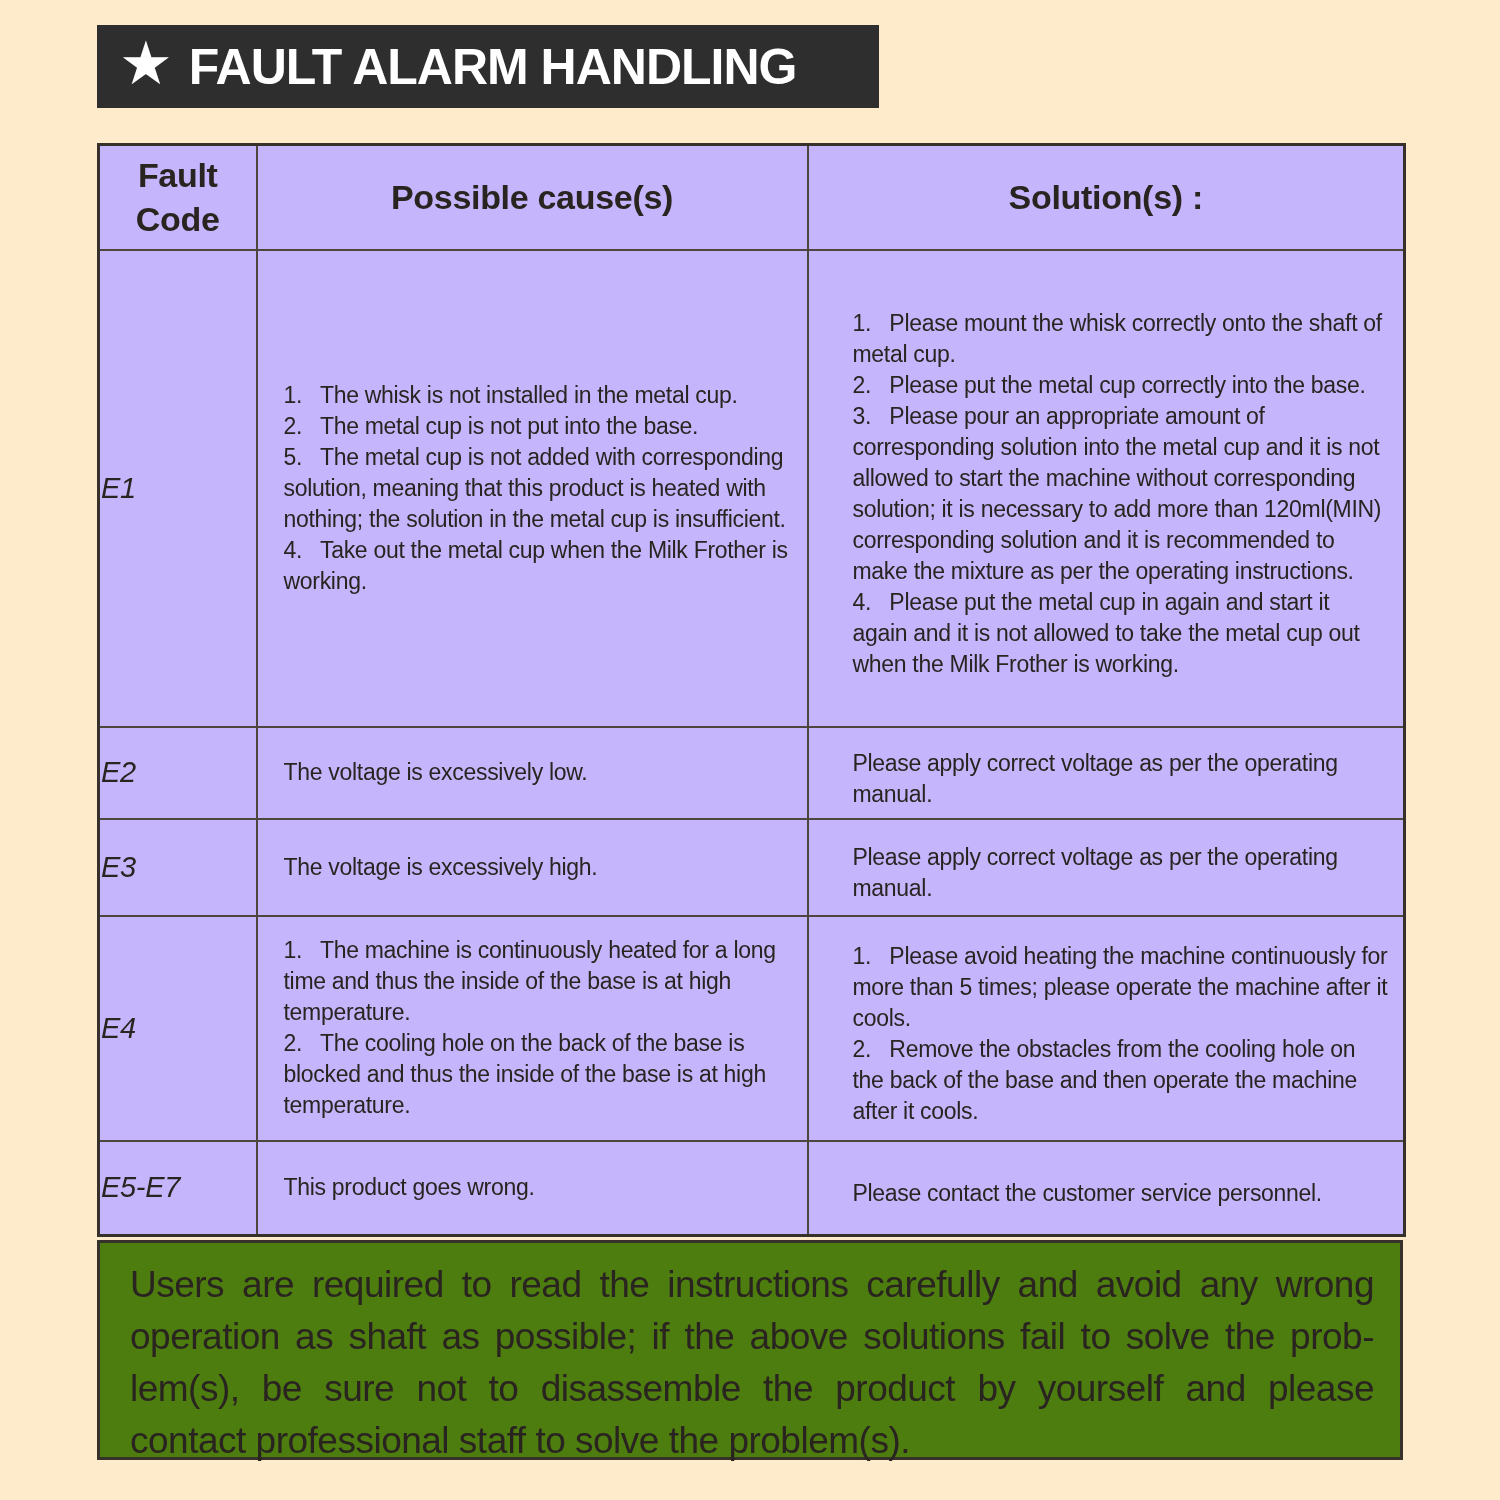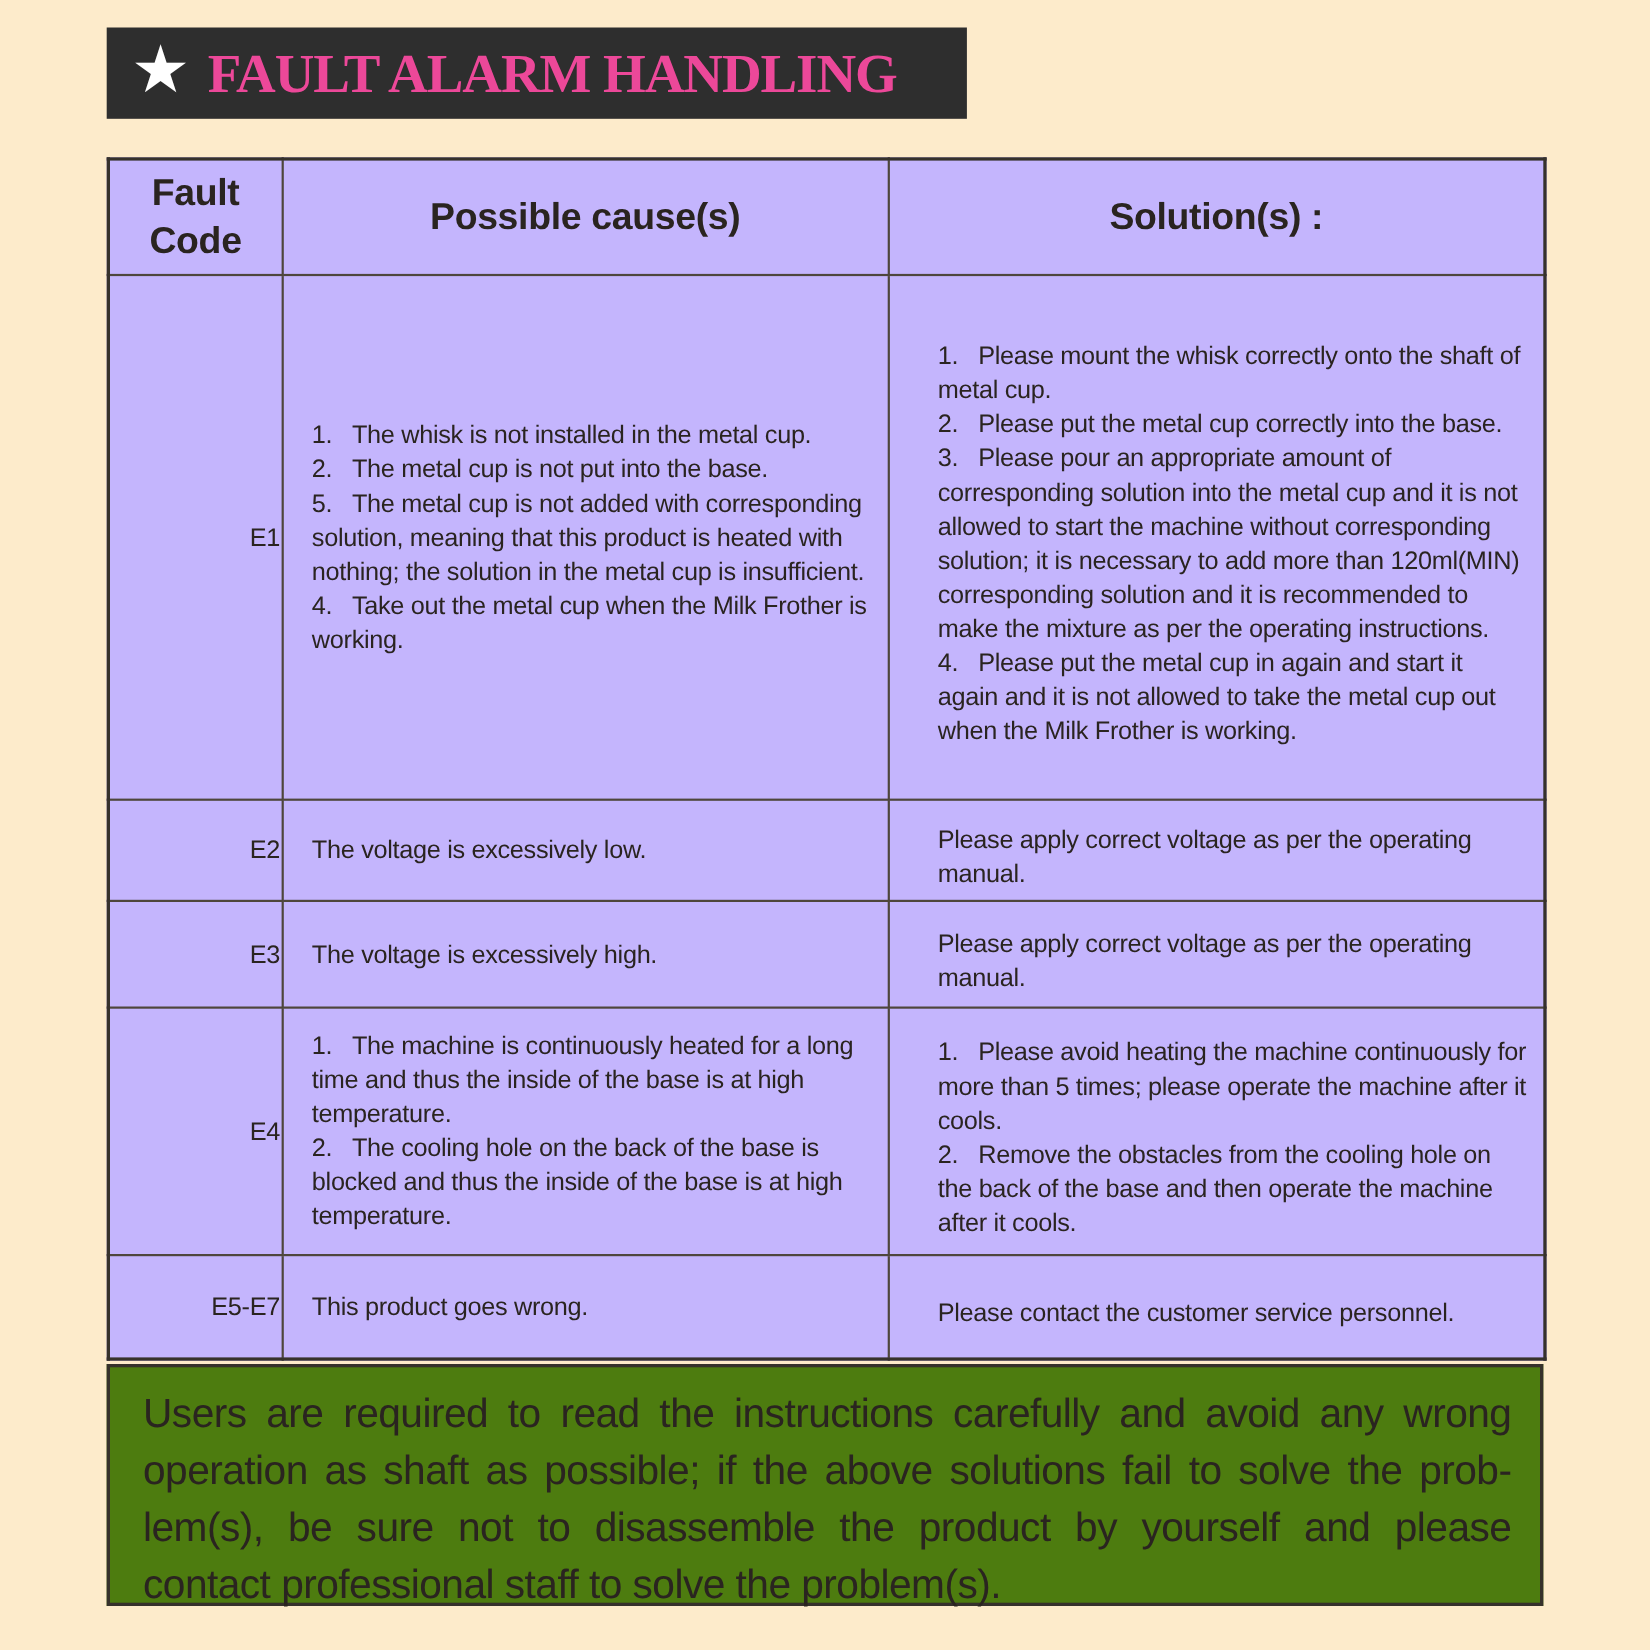--- a/index.html
+++ b/index.html
@@ -18,24 +18,23 @@
     width:782px;height:83px;
     background:#2e2e2e;
     display:flex;align-items:center;
     box-sizing:border-box;
   }
   .title-bar .star{
     color:#ffffff;font-size:60px;line-height:60px;
     margin:0 16px 6px 22px;
   }
   .title-bar h1{
-    margin:0;color:#ec4899;
+    margin:0;color:#ffffff;
     font-size:50px;font-weight:bold;letter-spacing:-1px;
     white-space:nowrap;
-    font-family:Liberation Serif, serif;
   }
 
   
   table.fault{
     position:absolute;left:97px;top:143px;
     width:1306px;
     border-collapse:collapse;
     table-layout:fixed;
     background:#c4b5fd;
   }
@@ -45,22 +44,22 @@
   table.fault{border:3px solid #36312b;}
   th{
     font-size:34px;font-weight:bold;
     text-align:center;vertical-align:middle;
     letter-spacing:-0.3px;
     line-height:44px;
     padding:0 26px;
   }
   td{vertical-align:middle;}
   td.code{
-    text-align:right;
-    font-size:23px;letter-spacing:-0.3px;
+    text-align:left;
+    font-size:29px;letter-spacing:-0.3px;font-style:italic;
   }
   td.causes{padding:8px 10px 8px 26px;}
   td.sol{padding:20px 14px 8px 44px;}
   td p{
     margin:0;
     font-size:23px;line-height:31px;letter-spacing:-0.3px;
     white-space:pre-wrap;
   }
   tr.hdr{height:105px;}
   tr.r1{height:477px;}

